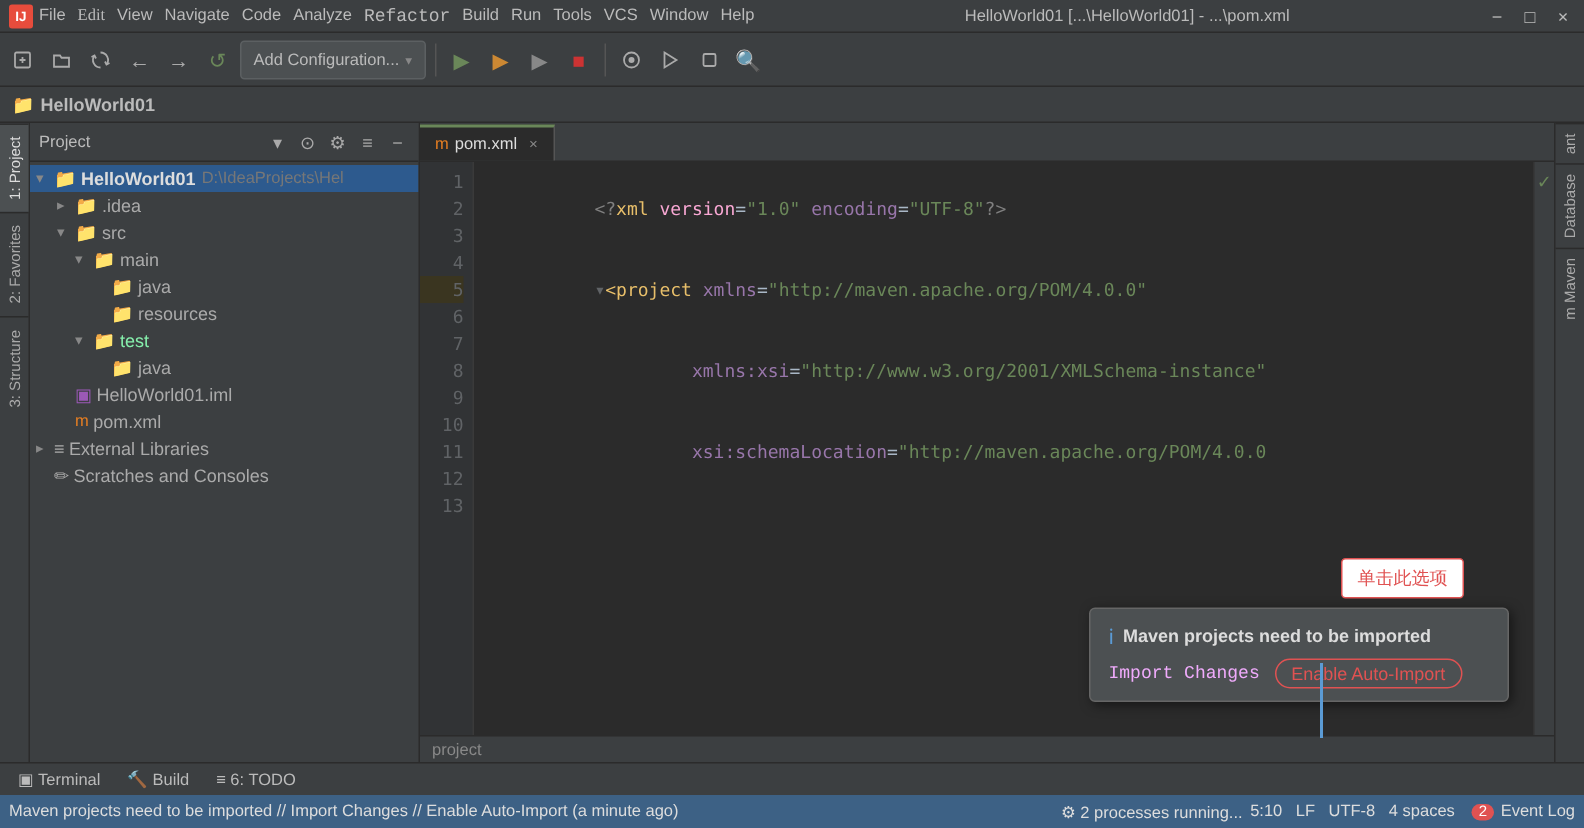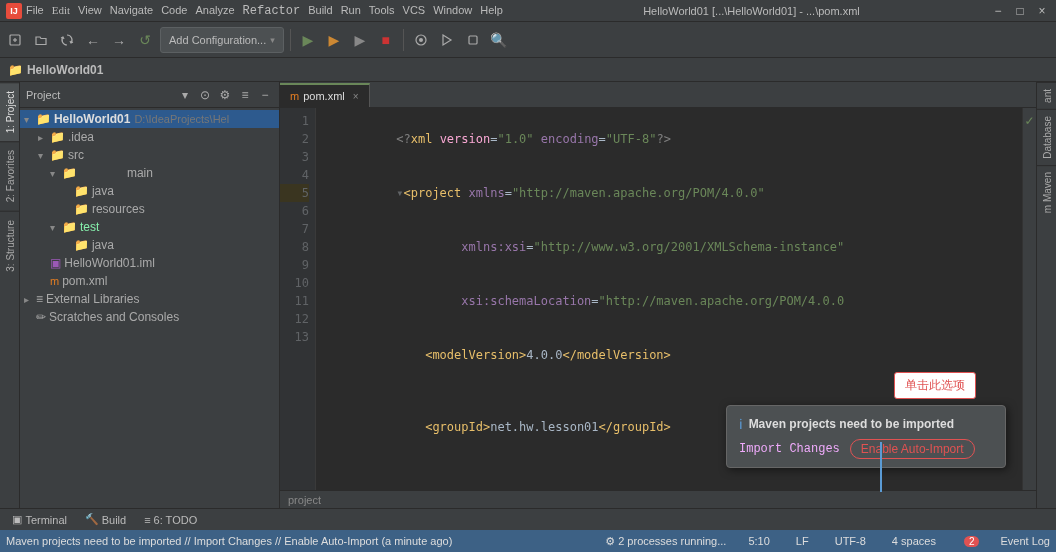--- a/index.html
+++ b/index.html
@@ -62,21 +62,21 @@
     #notification-popup .notif-btn { border: 1px solid #e05252; border-radius: 10px; padding: 2px 10px; color: #e05252; cursor: pointer; font-size: 12px; background: transparent; }
 
     
     #callout { position: absolute; top: 290px; right: 60px; background: white; border: 1px solid #e05252; border-radius: 3px; padding: 4px 10px; color: #e05252; font-size: 12px; z-index: 101; }
 
     
     #bottom-tabs { height: 22px; background: #3c3f41; display: flex; align-items: center; border-top: 1px solid #2b2b2b; padding: 0 4px; gap: 2px; }
     .bottom-tab { height: 20px; padding: 0 8px; font-size: 11px; color: #bbb; cursor: pointer; display: flex; align-items: center; gap: 3px; border-radius: 2px; }
 
     
-    #status-bar { height: 22px; background: #3d6185; display: flex; align-items: center; padding: 0 6px; font-size: 11px; color: #ddd; gap: 18px; }
+    #status-bar { height: 22px; background: #3d6185; display: flex; align-items: center; padding: 0 6px; font-size: 11px; color: #ddd; gap: 1px; }
 
     
     #right-gutter { width: 14px; background: #3c3f41; border-left: 1px solid #2b2b2b; }
   </style>
 </head>
 <body>
 
 <div id="title-bar">
   <div style="width:16px;height:16px;background:#e74c3c;border-radius:2px;margin-right:4px;display:flex;align-items:center;justify-content:center;font-weight:bold;font-size:9px;color:white;">IJ</div>
   <div style="display:flex;gap:8px;margin-right:10px;">
@@ -194,21 +194,21 @@
 
       <div class="tree-item" style="padding-left:18px;">
         <span style="color:#888;font-size:10px;width:12px;">▾</span>
         <span style="color:#6c8ebf;margin-right:3px;font-size:12px;">📁</span>
         <span style="color:#aaa;">src</span>
       </div>
 
       <div class="tree-item" style="padding-left:30px;">
         <span style="color:#888;font-size:10px;width:12px;">▾</span>
         <span style="color:#cc8833;margin-right:3px;font-size:12px;">📁</span>
-        <span style="color:#aaa;margin-left:47px;">main</span>
+        <span style="color:#aaa;">main</span>
       </div>
 
       <div class="tree-item" style="padding-left:42px;">
         <span style="color:#888;font-size:10px;width:12px;"> </span>
         <span style="color:#6c8ebf;margin-right:3px;font-size:12px;">📁</span>
         <span style="color:#aaa;">java</span>
       </div>
 
       <div class="tree-item" style="padding-left:42px;">
         <span style="color:#888;font-size:10px;width:12px;"> </span>
@@ -292,29 +292,23 @@
 
         <div class="code-line">
           <span style="color:#a9b7c6;">         </span><span style="color:#9876aa;">xmlns:xsi</span>=<span style="color:#6a8759;">"http://www.w3.org/2001/XMLSchema-instance"</span>
         </div>
 
         <div class="code-line">
           <span style="color:#a9b7c6;">         </span><span style="color:#9876aa;">xsi:schemaLocation</span>=<span style="color:#6a8759;">"http://maven.apache.org/POM/4.0.0</span>
         </div>
 
 
-        <div class="code-line">
-          <span style="color:#a9b7c6;">    </span><span style="color:#e8bf6a;">&lt;modelVersion&gt;</span><span style="color:#a9b7c6;">4.0.0</span><span style="color:#e8bf6a;">&lt;/modelVersion&gt;</span>
-        </div>
 
         <div class="code-line">&nbsp;</div>
 
-        <div class="code-line">
-          <span style="color:#a9b7c6;">    </span><span style="color:#e8bf6a;">&lt;groupId&gt;</span><span style="color:#a9b7c6;">net.hw.lesson01</span><span style="color:#e8bf6a;">&lt;/groupId&gt;</span>
-        </div>
 
       </div>
 
       <div id="right-gutter" style="width:14px;background:#3c3f41;border-left:1px solid #333;display:flex;flex-direction:column;align-items:center;padding-top:4px;">
         <span style="color:#6a8759;font-size:12px;margin-top:2px;">✓</span>
       </div>
     </div>
 
     <div style="height:18px;background:#3c3f41;border-top:1px solid #2b2b2b;display:flex;align-items:center;padding:0 8px;">
       <span style="font-size:11px;color:#888;">project</span>

